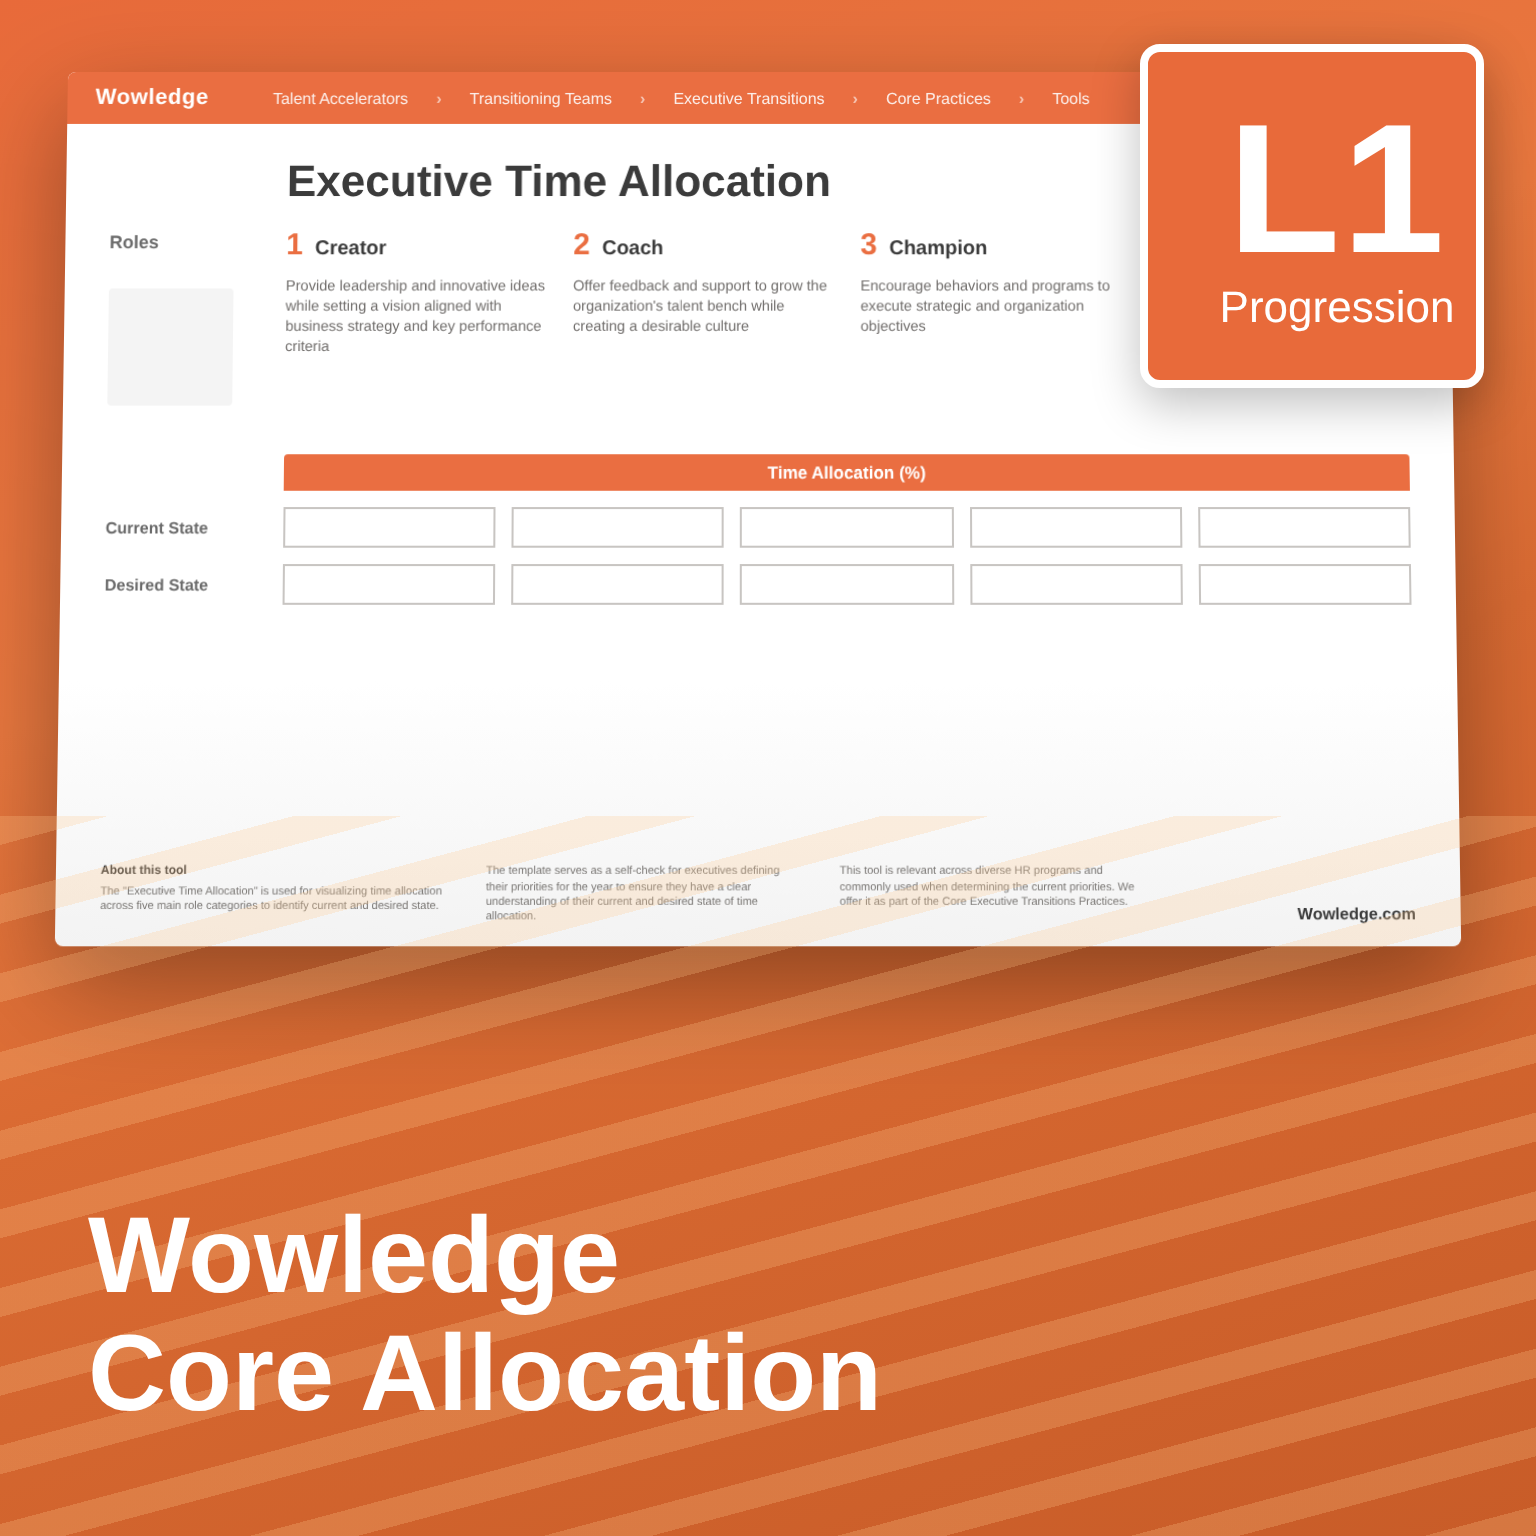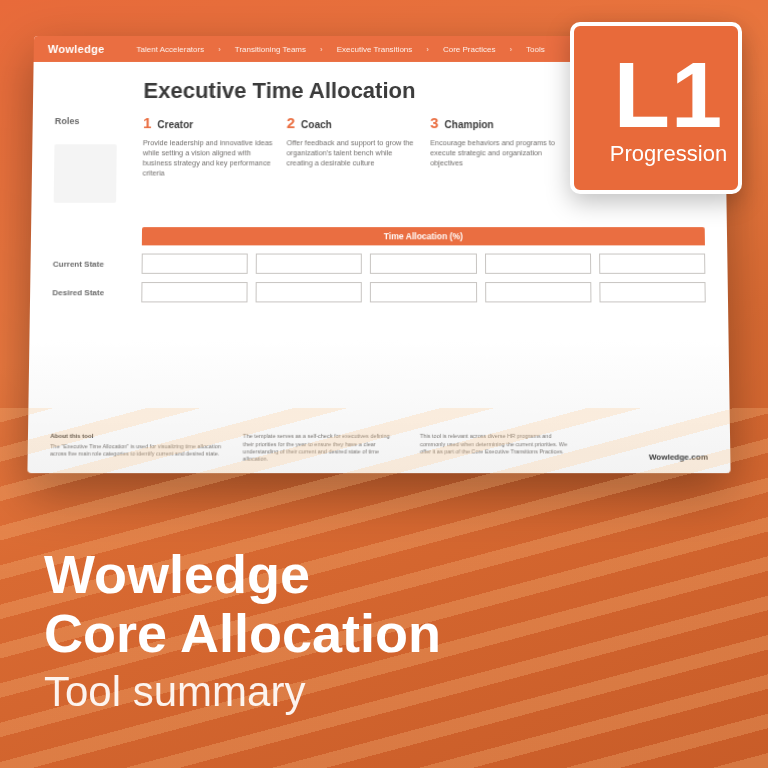--- a/index.html
+++ b/index.html
@@ -164,16 +164,15 @@
       <div>
         <span>This tool is relevant across diverse HR programs and commonly used when determining the current priorities. We offer it as part of the Core Executive Transitions Practices.</span>
       </div>
       <div class="site">Wowledge.com</div>
     </div>
   </div>
 
   <div class="caption">
     <div class="cap-line1">Wowledge</div>
     <div class="cap-line2">Core Allocation</div>
-    <div class="cap-sub">Tool summary</div>
   </div>
 
 </div>
 
 </body></html>

